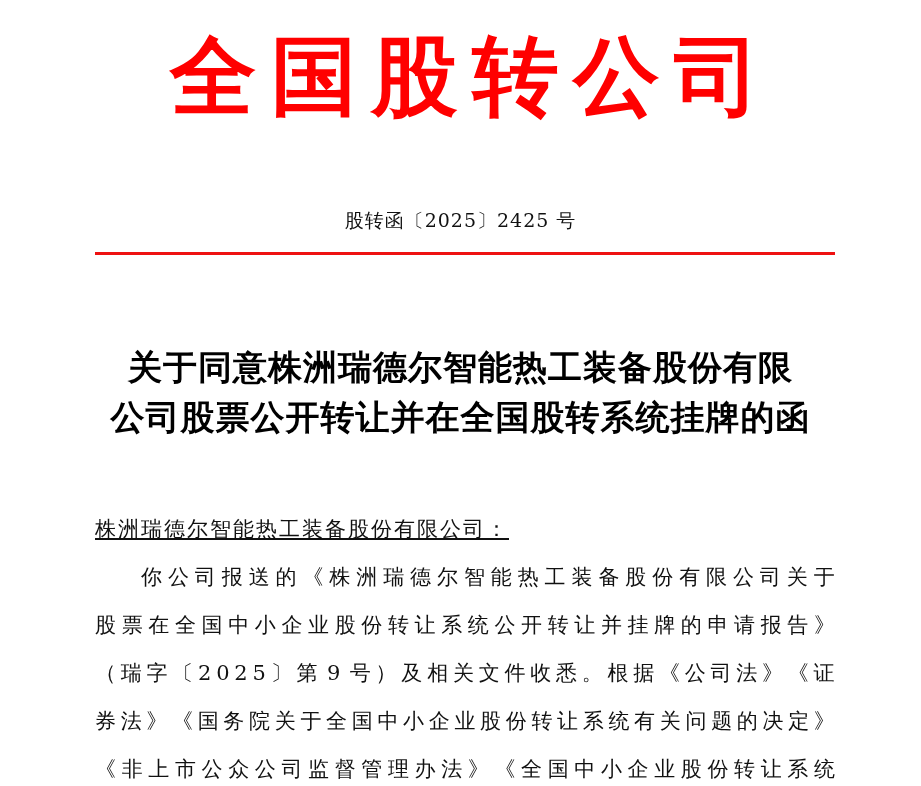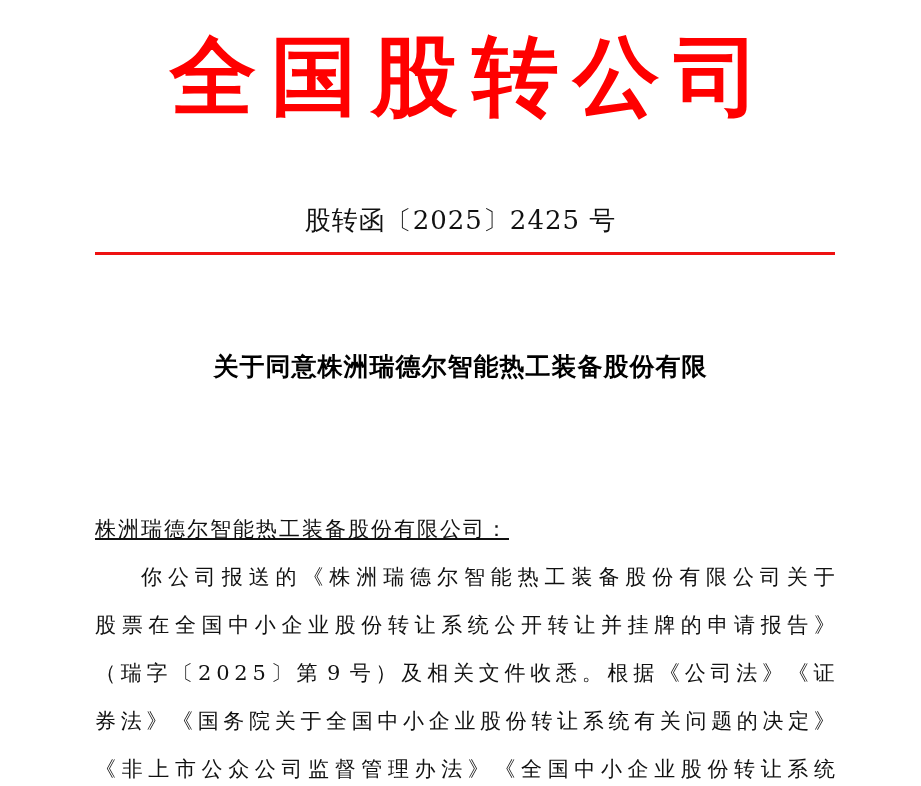--- a/index.html
+++ b/index.html
@@ -40,42 +40,42 @@
     font-size: 86px;
     line-height: 100px;
     color: #ff0000;
   }
   .doc-number {
     position: absolute;
     left: 0;
     width: 921px;
     top: 205px;
     text-align: center;
-    font-size: 26px;
+    font-size: 19px;
     line-height: 30px;
     color: #111111;
     letter-spacing: 1px;
   }
   .red-rule {
     position: absolute;
     left: 95px;
     top: 252px;
     width: 740px;
     height: 3px;
     background: #ee1111;
   }
   .title {
     position: absolute;
     left: 90px;
     width: 741px;
     top: 342px;
     text-align: center;
     font-family: "DejaVu Serif", "Liberation Serif", serif;
     font-weight: bold;
-    font-size: 25px;
+    font-size: 34px;
     line-height: 50px;
     letter-spacing: 1px;
   }
   .title div {
     white-space: nowrap;
   }
   .body-text {
     position: absolute;
     left: 95px;
     top: 505px;
@@ -112,20 +112,21 @@
     <span>公</span>
     <span>司</span>
   </div>
 
   <div class="doc-number">股转函〔2025〕2425 号</div>
 
   <div class="red-rule"></div>
 
   <div class="title">
     <div>关于同意株洲瑞德尔智能热工装备股份有限</div>
+    <div>公司股票公开转让并在全国股转系统挂牌的函</div>
   </div>
 
   <div class="body-text">
     <div class="line left">株洲瑞德尔智能热工装备股份有限公司：</div>
     <div class="line indent">
         <span>你</span>
         <span>公</span>
         <span>司</span>
         <span>报</span>
         <span>送</span>

